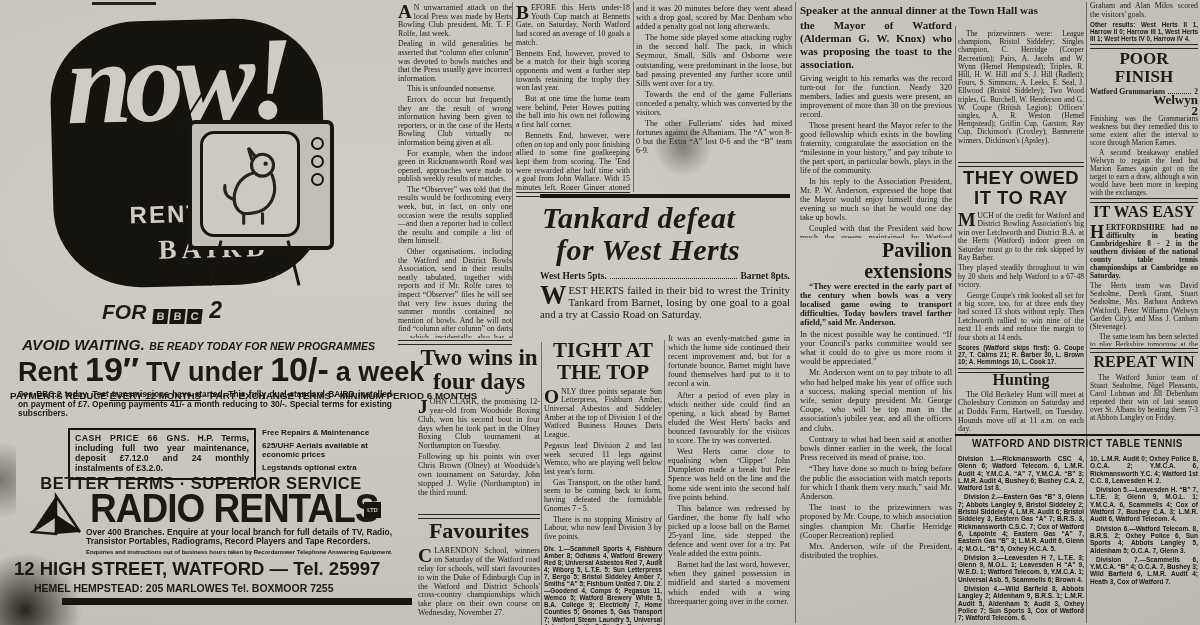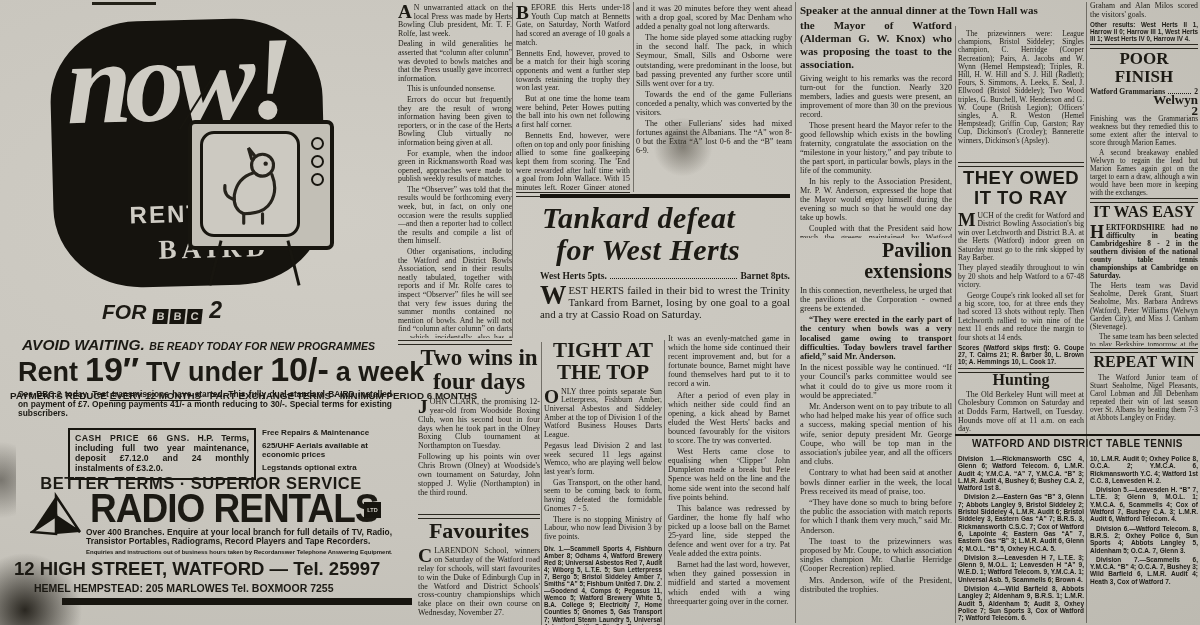--- a/index.html
+++ b/index.html
@@ -246,23 +246,20 @@
         <p>In his reply to the Association President, Mr. P. W. Anderson, expressed the hope that the Mayor would enjoy himself during the evening so much so that he would one day take up bowls.</p>
         <p>Coupled with that the President said how much the greens maintained by Watford Corporation were appreciated.</p>
       </div>
   </div>
 
   <div class="col" style="left:800px;top:240px;width:152px;height:383px;font-size:8.3px;line-height:9.2px;">
     <div class="headline-serif" style="font-size:20px;text-align:right;margin-left:6px;">
       <div>Pavilion</div>
       <div>extensions</div>
     </div>
-    <div style="margin-top:4px;">
-        <p>In this connection, nevertheless, he urged that the pavilions at the Corporation - owned greens be extended.</p>
-      </div>
     <p class="bold-note">“They were erected in the early part of the century when bowls was a very localised game owing to transport difficulties. Today bowlers travel farther afield,” said Mr. Anderson.</p>
     <div>
         <p>In the nicest possible way he continued. “If your Council's parks committee would see what it could do to give us more room it would be appreciated.”</p>
         <p>Mr. Anderson went on to pay tribute to all who had helped make his year of office such a success, making special mention of his wife, senior deputy president Mr. George Coupe, who will be top man in the association's jubilee year, and all the officers and clubs.</p>
         <p>Contrary to what had been said at another bowls dinner earlier in the week, the local Press received its mead of praise, too.</p>
         <p>“They have done so much to bring before the public the association with match reports for which I thank them very much,” said Mr. Anderson.</p>
         <p>The toast to the prizewinners was proposed by Mr. Coupe, to which association singles champion Mr. Charlie Herridge (Cooper Recreation) replied.</p>
         <p>Mrs. Anderson, wife of the President, distributed the trophies.</p>
       </div>
   </div>

